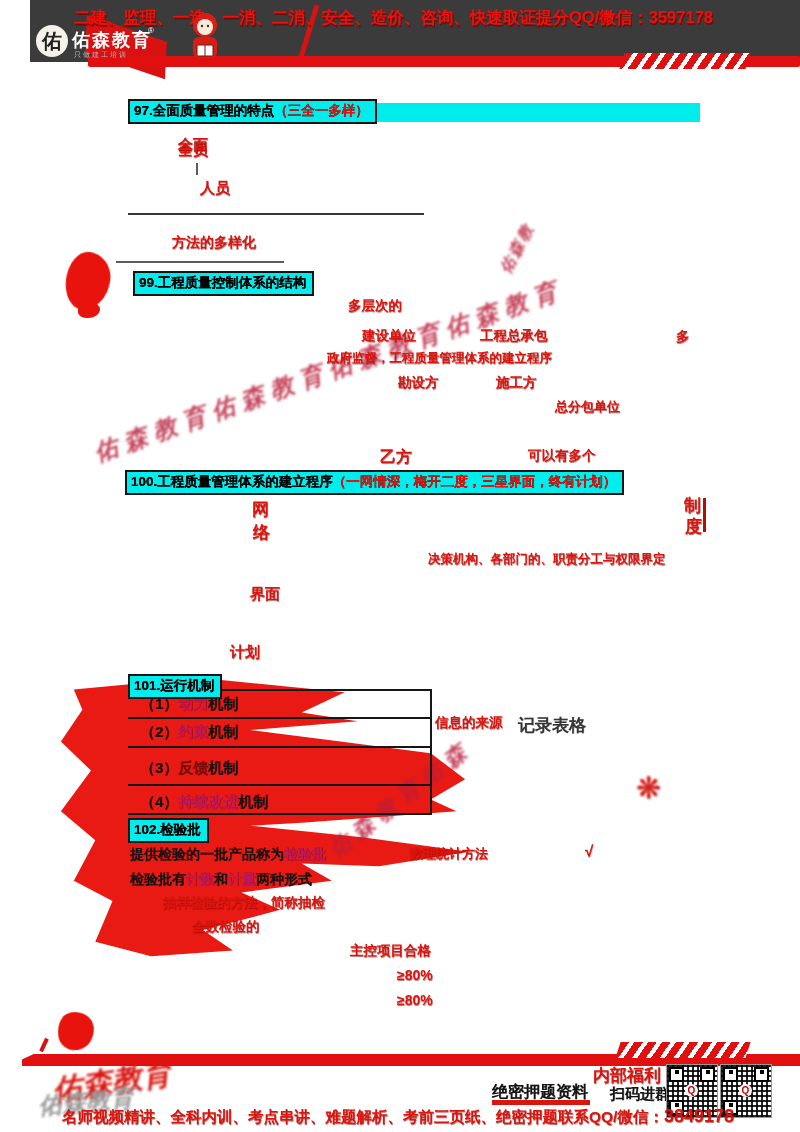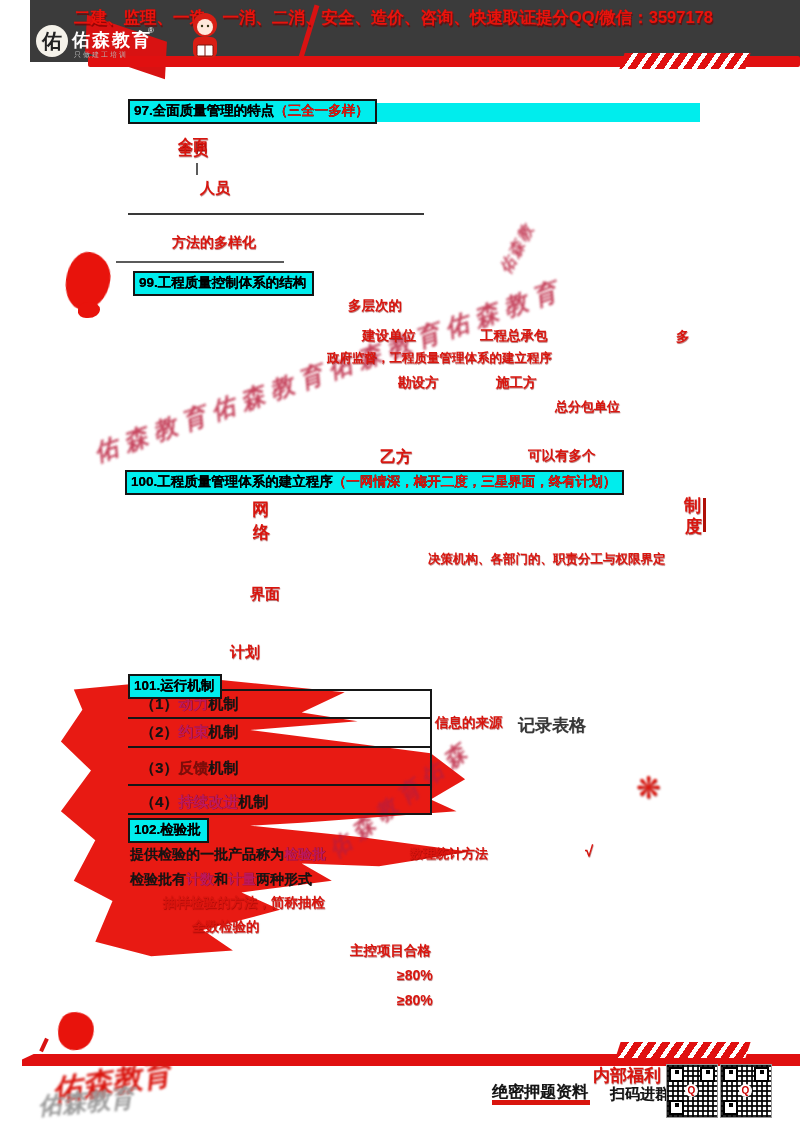--- a/index.html
+++ b/index.html
@@ -210,14 +210,17 @@
       </div>
     <div class="f" style="right:2px;top:2px;">
         <i></i>
       </div>
     <div class="f" style="left:2px;bottom:2px;">
         <i></i>
       </div>
     <div class="logo">Q</div>
   </div>
 
+  <div class="red-ann" style="left:62px;top:1106px;font-size:15.5px;z-index:7;">
+    <span>名师视频精讲、全科内训、考点串讲、难题解析、考前三页纸、绝密押题联系QQ/微信：</span><span style="font-size:18px;">3849178</span>
+  </div>
 
 </div>
 
 </body></html>

